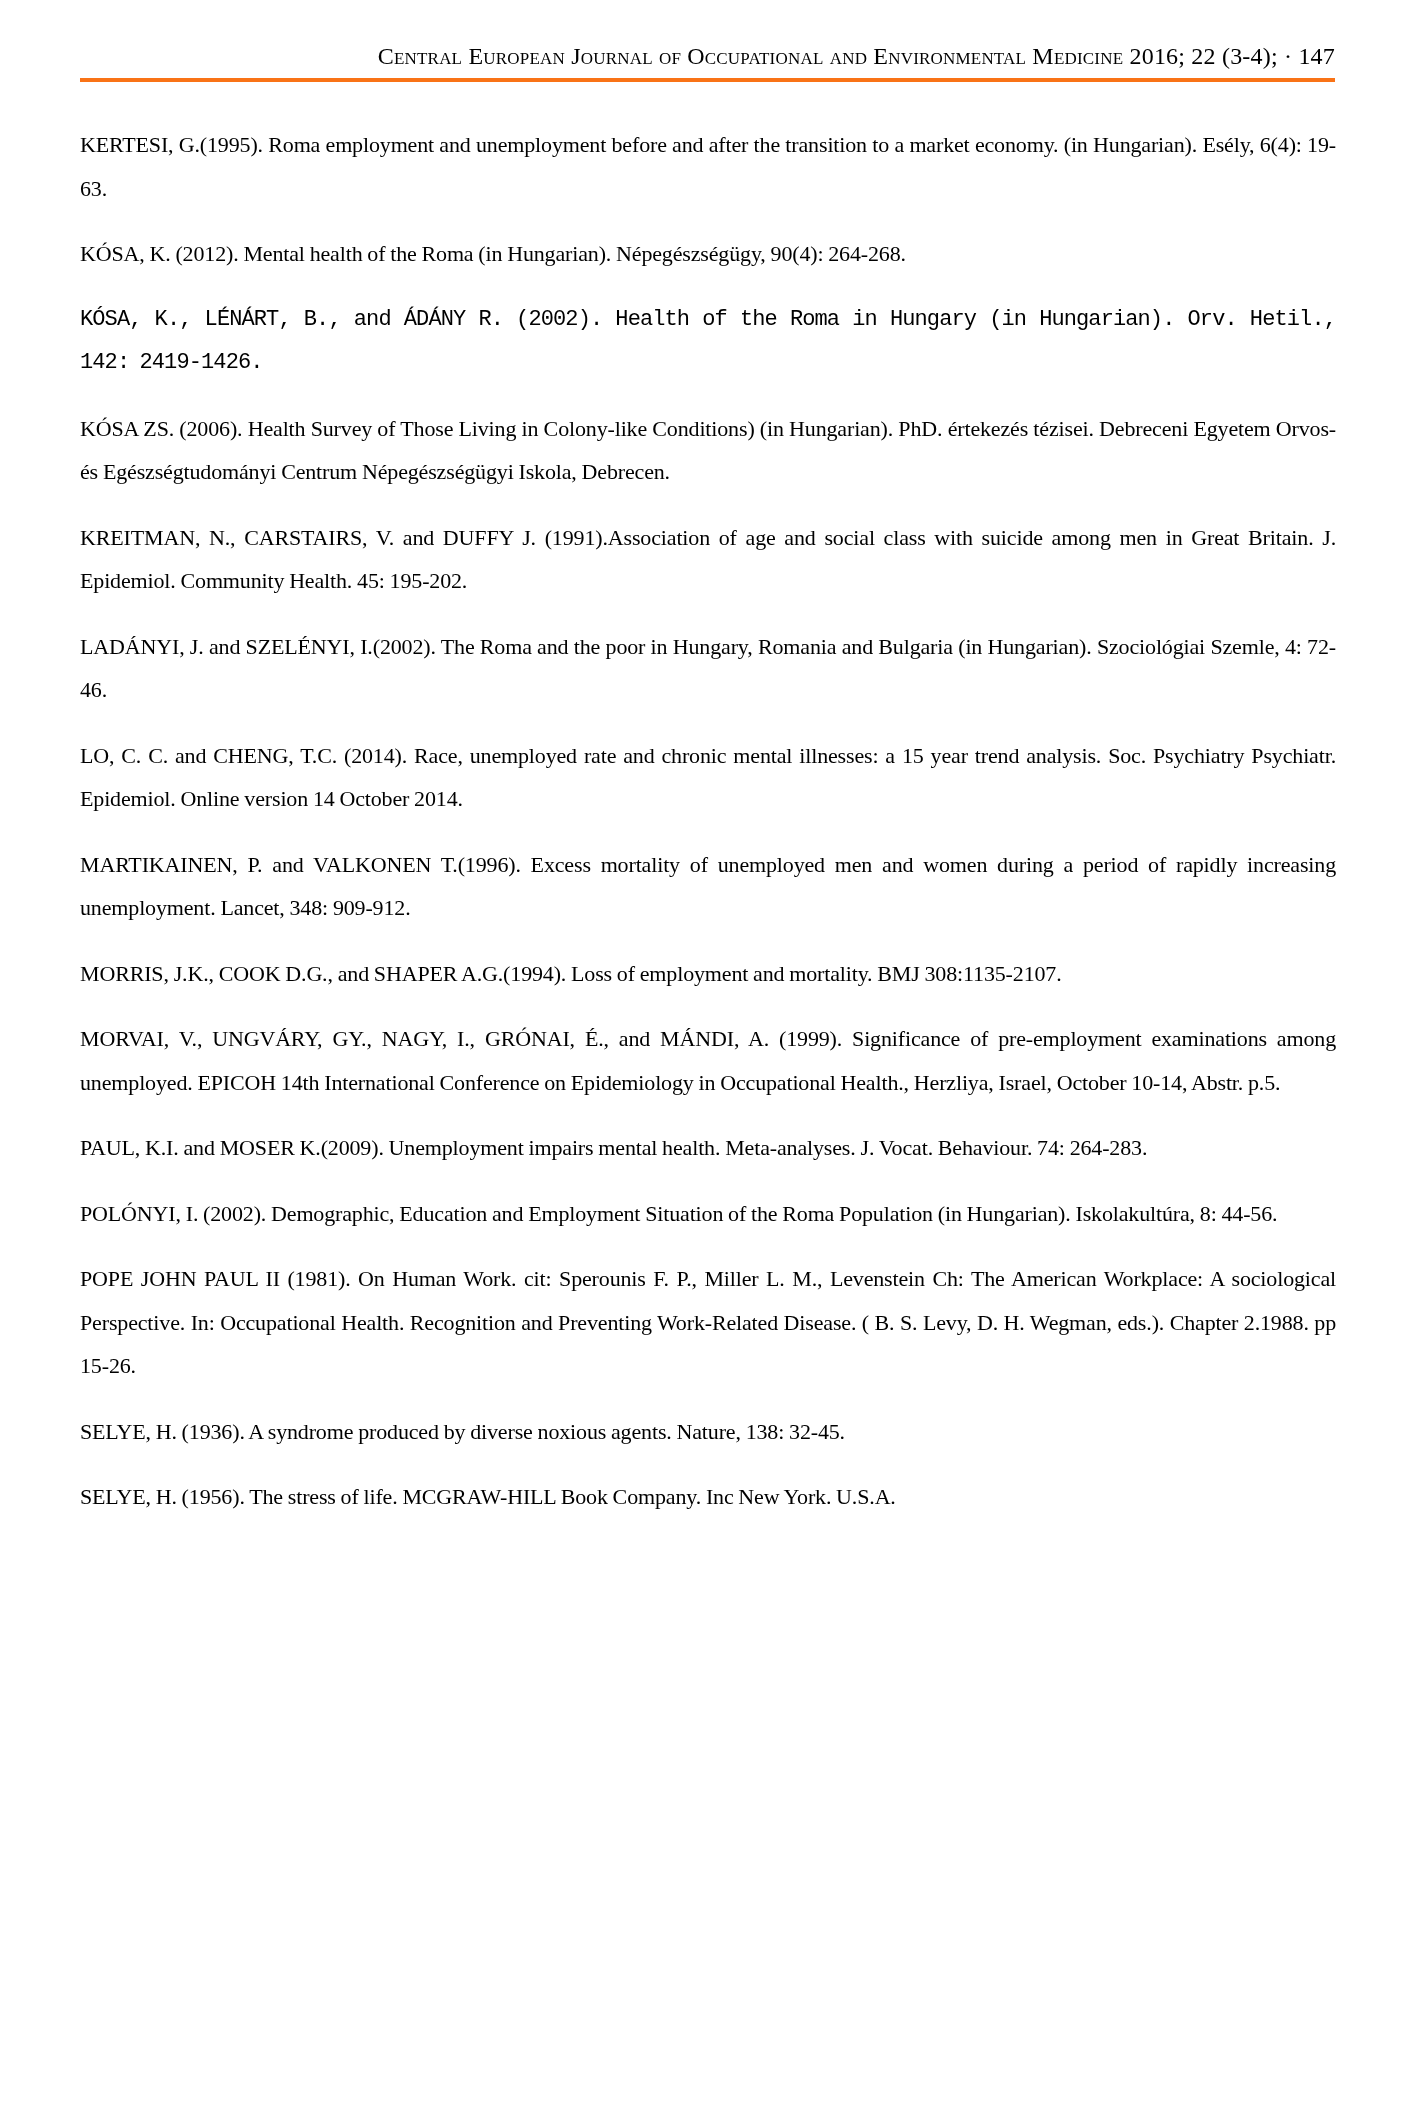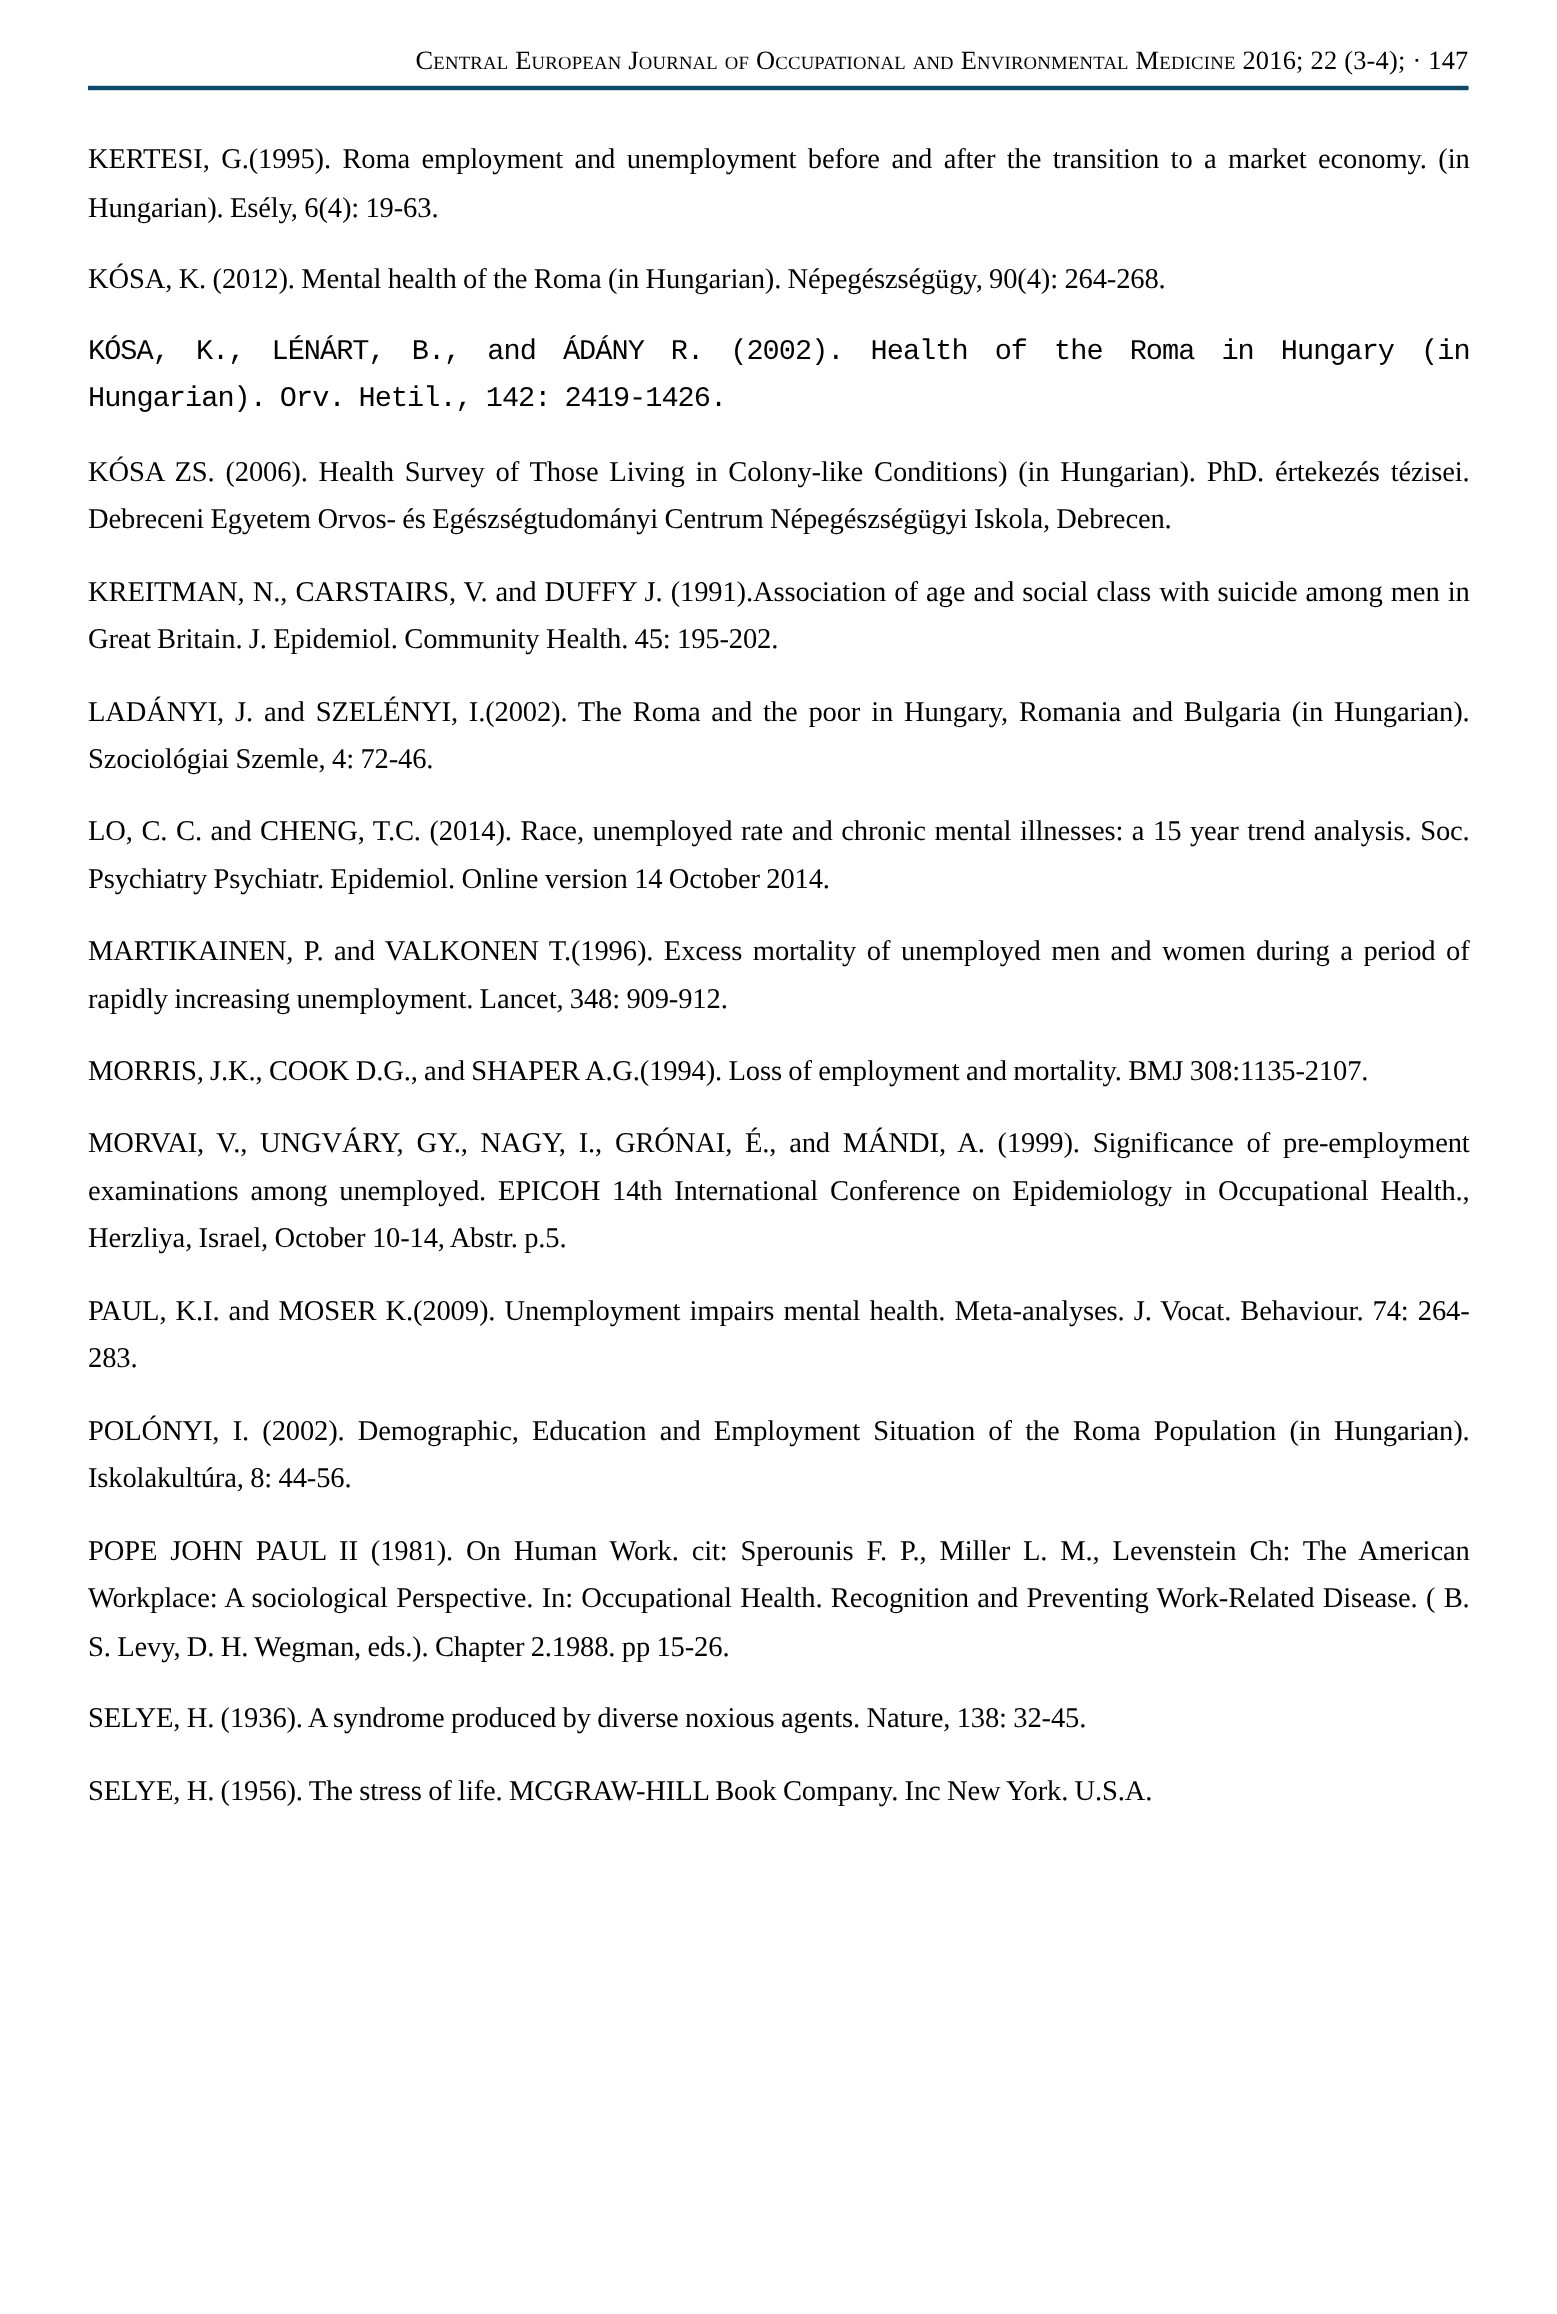--- a/index.html
+++ b/index.html
@@ -14,39 +14,39 @@
       overflow: hidden;
       font-family: "Liberation Serif", serif;
       color: #000000;
     }
     .page-header {
       position: absolute;
       left: 80px;
       top: 42px;
       width: 1255px;
       height: 40px;
-      border-bottom: 4px solid #0c4a6e;
+      border-bottom: 4px solid #f97316;
       box-sizing: border-box;
       text-align: right;
       font-size: 24px;
       line-height: 28px;
       font-variant: small-caps;
       letter-spacing: 0.2px;
     }
     .page-header .journal {
       font-variant: small-caps;
     }
     .refs {
       position: absolute;
       left: 80px;
       top: 123px;
       width: 1256px;
     }
     .ref {
-      font-size: 26px;
+      font-size: 22px;
       line-height: 43.5px;
       text-align: justify;
       margin: 0 0 22px 0;
       word-spacing: -0.5px;
       letter-spacing: -0.15px;
     }
     .ref.tight {
       letter-spacing: -0.9px;
       word-spacing: -2px;
       font-family: Liberation Mono, monospace;

